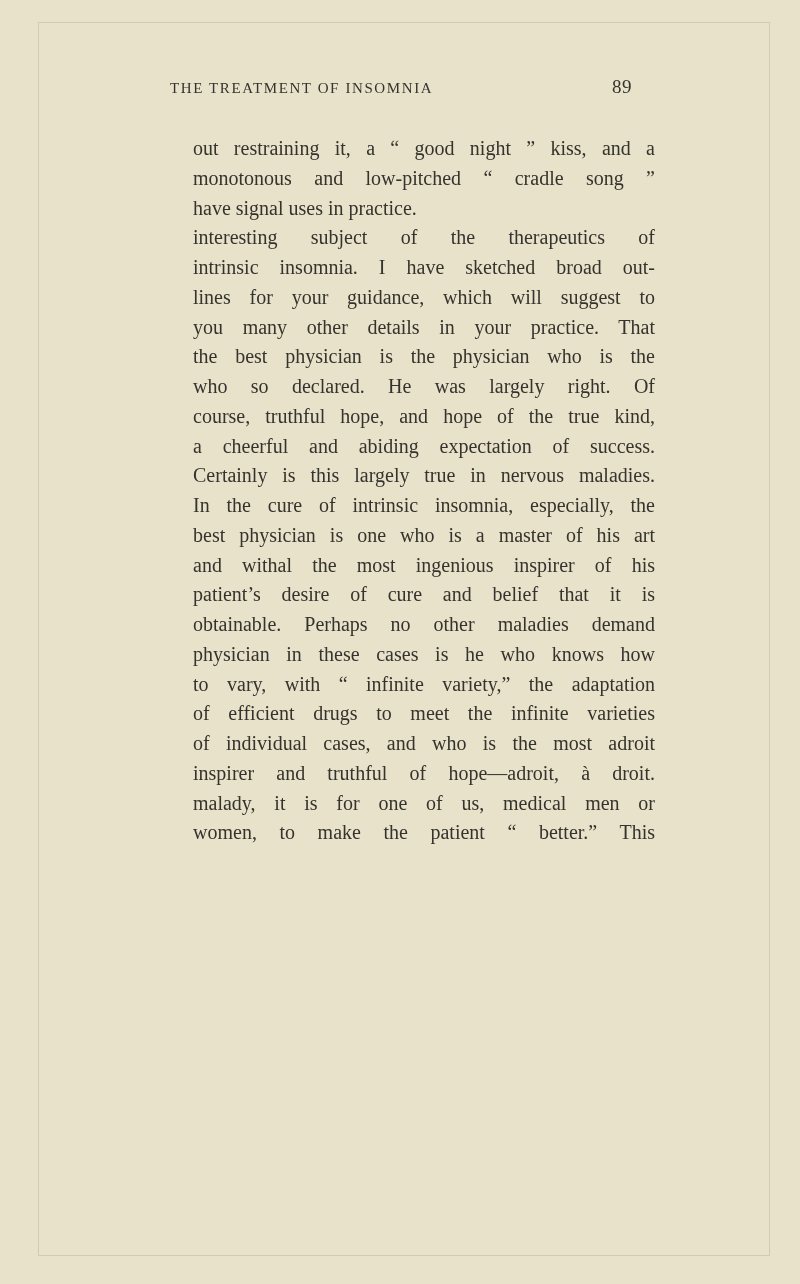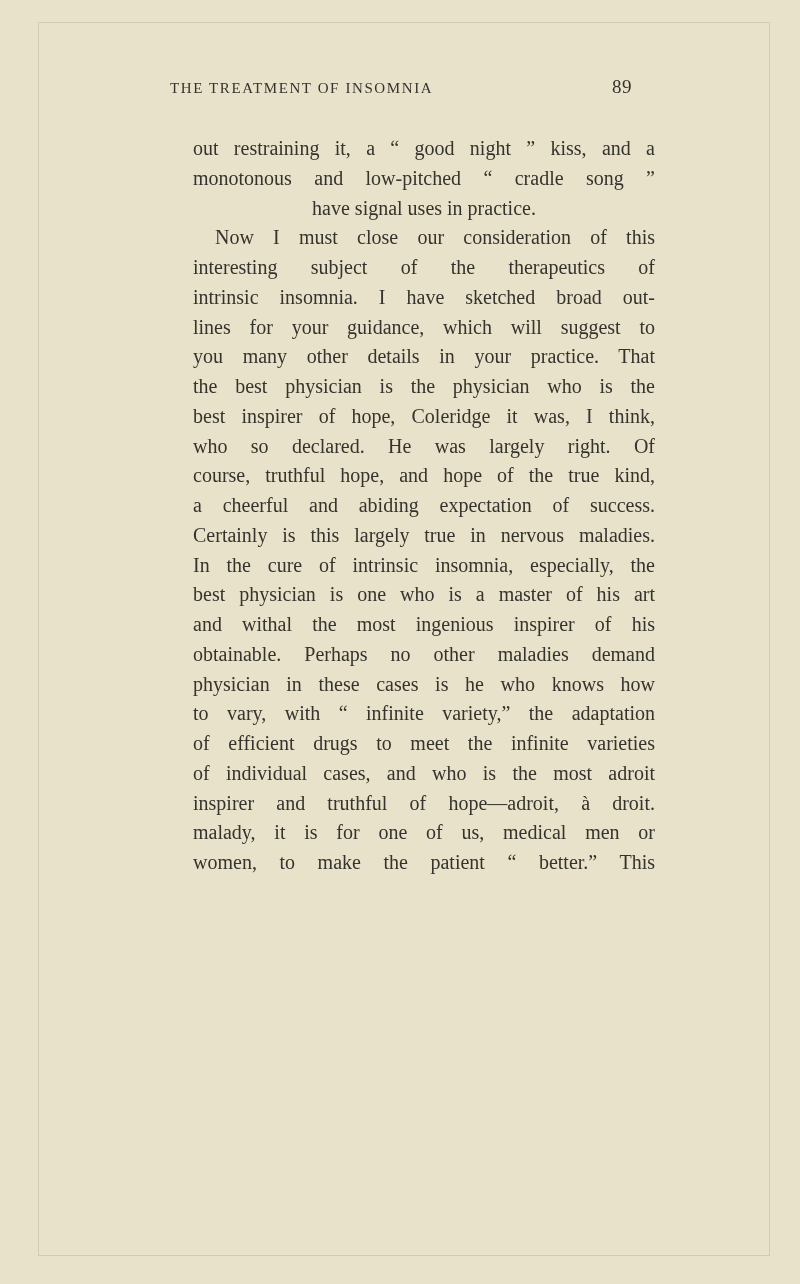--- a/index.html
+++ b/index.html
@@ -47,21 +47,21 @@
   }
   .body-text{
     position:absolute;
     left:157px;top:134px;
     width:462px;
     font-size:20px;
     line-height:29.75px;
     margin-left:36px;
   }
   .line{
-    text-align:center;
+    text-align:left;
     white-space:normal;
   }
   .line.j{
     text-align:justify;
     text-align-last:justify;
   }
   .line.indent{
     padding-left:22px;
   }
 </style>
@@ -73,34 +73,33 @@
 
   <div class="running-head">
     <span class="running-title">THE TREATMENT OF INSOMNIA</span>
     <span class="folio">89</span>
   </div>
 
   <div class="body-text">
       <div class="line j">out restraining it, a “ good night ” kiss, and a</div>
       <div class="line j">monotonous and low-pitched “ cradle song ”</div>
       <div class="line">have signal uses in practice.</div>
-      <div class="line j indent">Now I must close our consideration of this</div>
       <div class="line j">interesting subject of the therapeutics of</div>
       <div class="line j">intrinsic insomnia. I have sketched broad out-</div>
       <div class="line j">lines for your guidance, which will suggest to</div>
       <div class="line j">you many other details in your practice. That</div>
       <div class="line j">the best physician is the physician who is the</div>
-      <div class="line j">best inspirer of hope, Coleridge it was, I think,</div>
       <div class="line j">who so declared. He was largely right. Of</div>
       <div class="line j">course, truthful hope, and hope of the true kind,</div>
       <div class="line j">a cheerful and abiding expectation of success.</div>
       <div class="line j">Certainly is this largely true in nervous maladies.</div>
       <div class="line j">In the cure of intrinsic insomnia, especially, the</div>
       <div class="line j">best physician is one who is a master of his art</div>
       <div class="line j">and withal the most ingenious inspirer of his</div>
+      <div class="line j">patient’s desire of cure and belief that it is</div>
       <div class="line j">obtainable. Perhaps no other maladies demand</div>
       <div class="line j">physician in these cases is he who knows how</div>
       <div class="line j">to vary, with “ infinite variety,” the adaptation</div>
       <div class="line j">of efficient drugs to meet the infinite varieties</div>
       <div class="line j">of individual cases, and who is the most adroit</div>
       <div class="line j">inspirer and truthful of hope—adroit, à droit.</div>
       <div class="line j">malady, it is for one of us, medical men or</div>
       <div class="line j">women, to make the patient “ better.” This</div>
     </div>
 </div>

